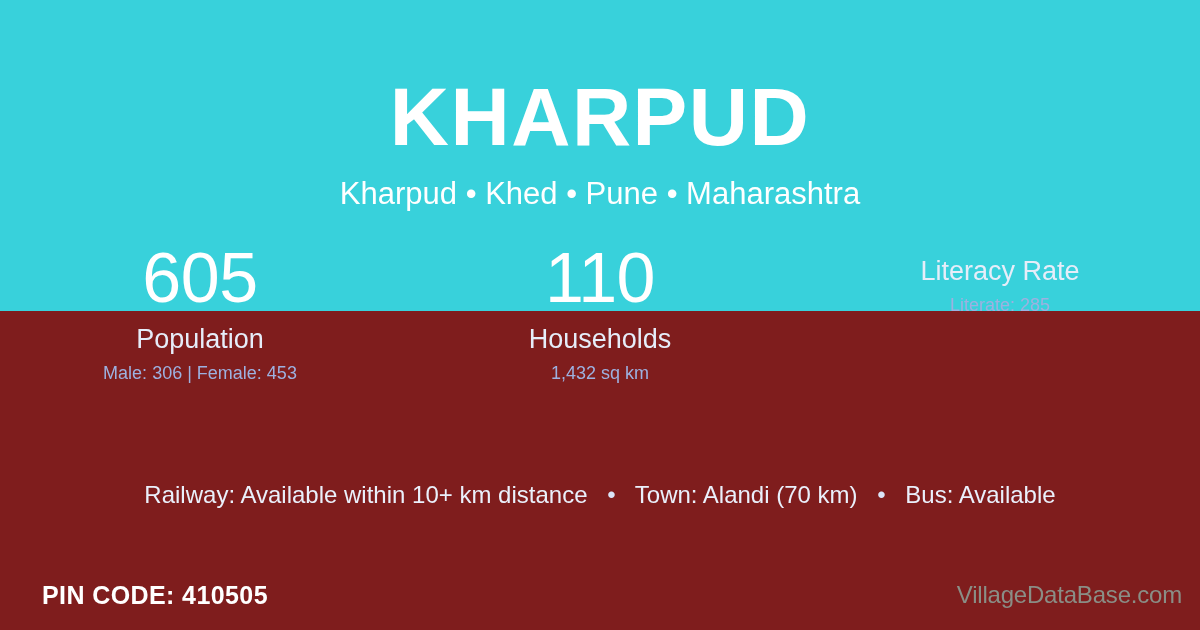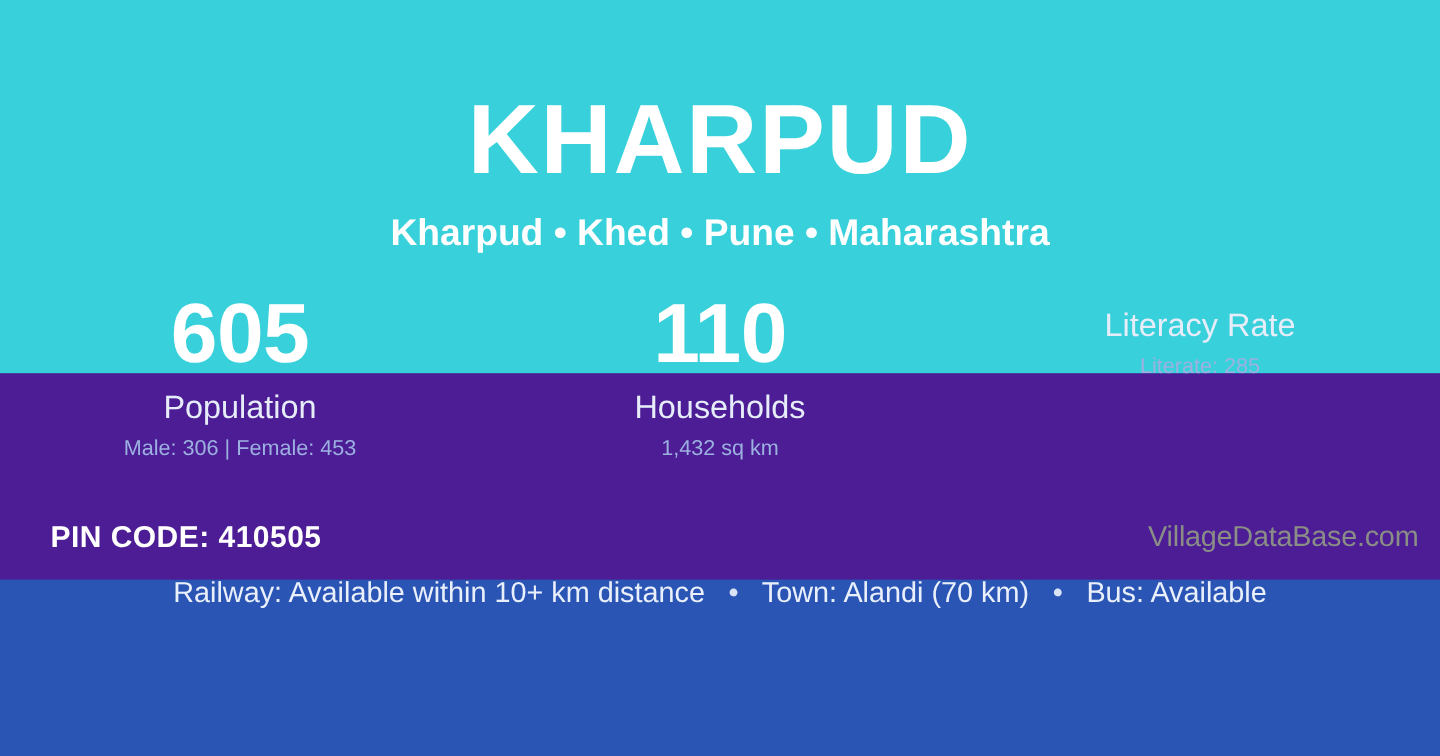--- a/index.html
+++ b/index.html
@@ -10,22 +10,22 @@
     width: 1200px;
     height: 630px;
     overflow: hidden;
     font-family: "Liberation Sans", sans-serif;
     background: #2a55b4;
   }
 
   .card {
     position: relative;
     width: 1200px;
-    height: 483px;
-    background: #4c1d95;
+    height: 630px;
+    background: #7f1d1d;
   }
 
   
   .teal-band {
     position: absolute;
     left: 0;
     top: 0;
     width: 1200px;
     height: 311px;
     background: #38d1db;
@@ -48,21 +48,21 @@
     line-height: 1;
     letter-spacing: 1.5px;
     color: #ffffff;
     white-space: nowrap;
   }
 
   .village-subtitle {
     margin: 0;
     padding-top: 20px;
     font-size: 31px;
-    font-weight: 700;
+    font-weight: 400;
     line-height: 1;
     color: #ffffff;
     white-space: nowrap;
   }
 
   
   .stats-row {
     position: absolute;
     left: 0;
     top: 244px;
@@ -71,21 +71,21 @@
     flex-direction: row;
   }
 
   .stat {
     flex: 1 1 0;
     text-align: center;
   }
 
   .stat-value {
     font-size: 70px;
-    font-weight: 700;
+    font-weight: 400;
     line-height: 68px;
     color: #ffffff;
     letter-spacing: -0.5px;
     white-space: nowrap;
   }
 
   .stat-label {
     margin-top: 12px;
     font-size: 27px;
     font-weight: 400;

